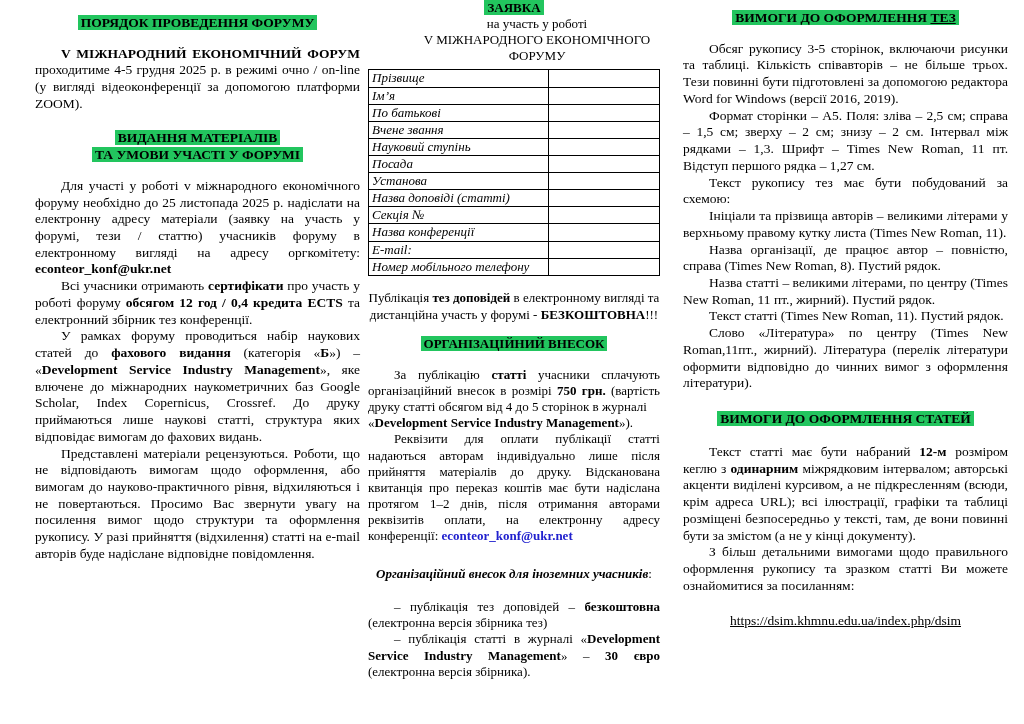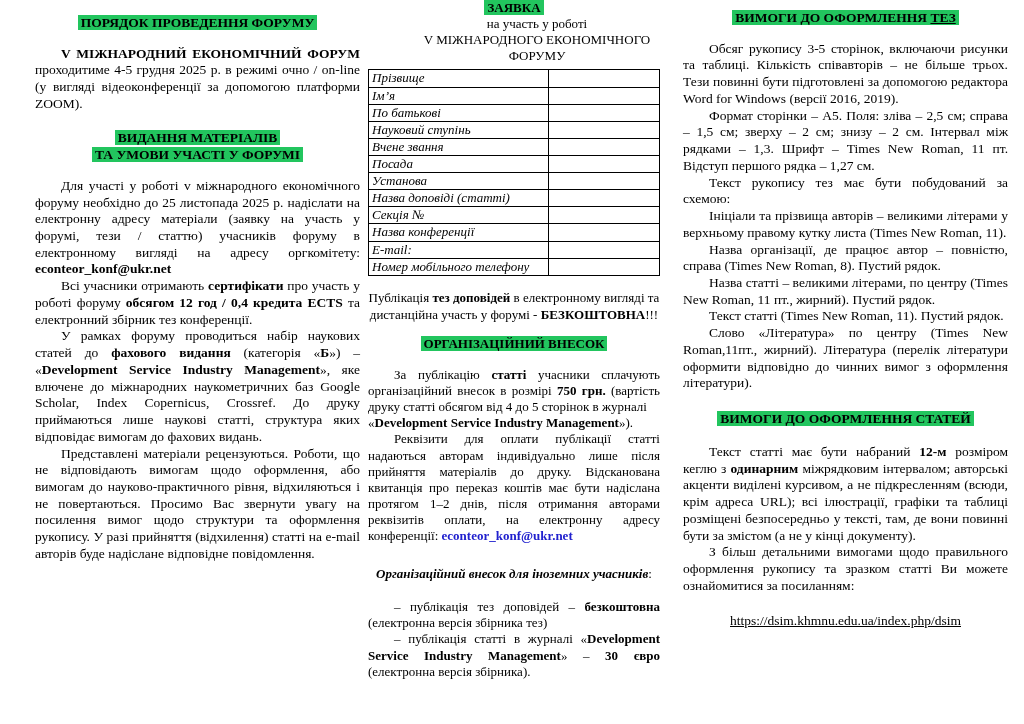--- a/index.html
+++ b/index.html
@@ -74,25 +74,25 @@
         </tr>
         <tr>
           <td class="lbl">Ім’я</td>
           <td class="val"></td>
         </tr>
         <tr>
           <td class="lbl">По батькові</td>
           <td class="val"></td>
         </tr>
         <tr>
-          <td class="lbl">Науковий ступінь</td>
+          <td class="lbl">Вчене звання</td>
           <td class="val"></td>
         </tr>
         <tr>
-          <td class="lbl">Вчене звання</td>
+          <td class="lbl">Науковий ступінь</td>
           <td class="val"></td>
         </tr>
         <tr>
           <td class="lbl">Посада</td>
           <td class="val"></td>
         </tr>
         <tr>
           <td class="lbl">Установа</td>
           <td class="val"></td>
         </tr>

